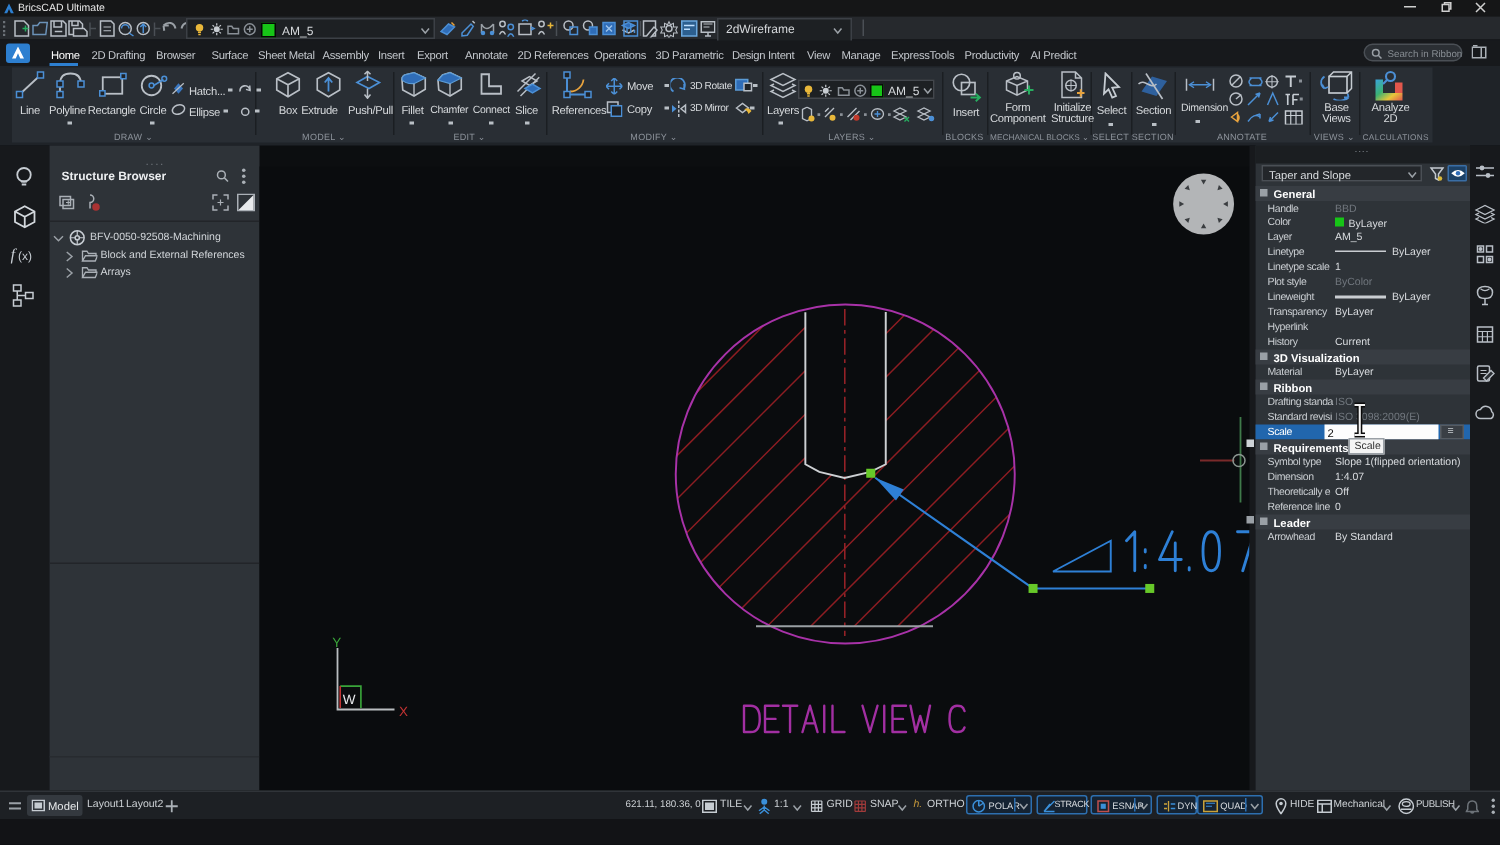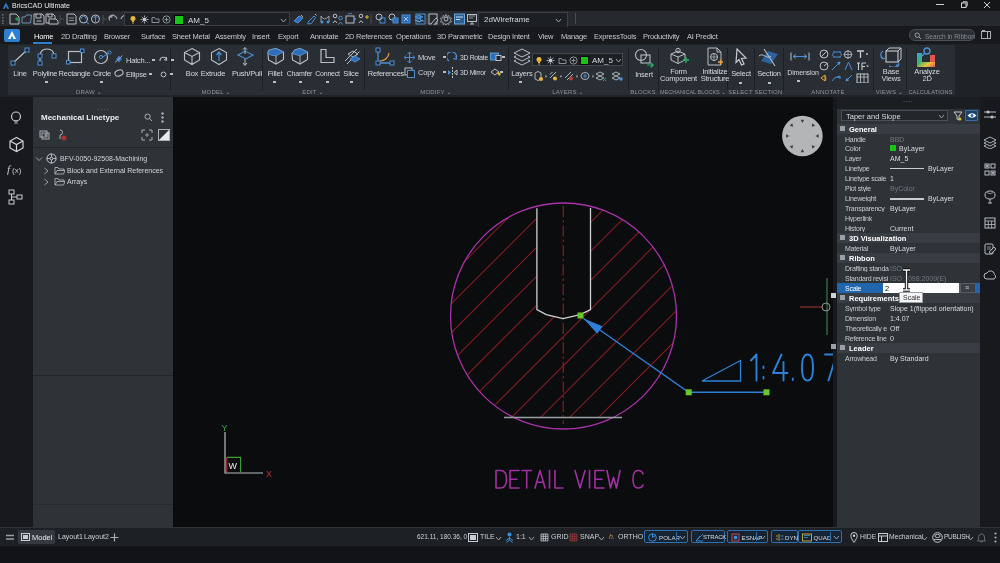--- a/index.html
+++ b/index.html
@@ -579,21 +579,21 @@
         <g fill="none" stroke="#c6ccd2">
           <rect x="1" y="1" width="5" height="4"></rect>
           <rect x="1" y="11" width="5" height="4"></rect>
           <rect x="9" y="6" width="5" height="4"></rect>
           <path d="M3.5 5 v3 h5.5 M3.5 11 v-3"></path>
         </g>
       </svg>
   </div>
   <div class="abs" id="browser">
     <div class="abs" style="left:64px;top:6px;width:12px;height:2px;color:#6c7278;font-size:8px;letter-spacing:1px">....</div>
-    <div class="abs" style="left:8px;top:16px;font-size:8px;color:#eceef0;font-weight:bold">Mechanical Linetype</div>
+    <div class="abs" style="left:8px;top:16px;font-size:8px;color:#eceef0;font-weight:bold">Structure Browser</div>
     <svg class="abs" style="left:111px;top:16px" width="9" height="9" viewBox="0 0 9 9">
         <circle cx="3.6" cy="3.6" r="2.6" fill="none" stroke="#aab0b6"></circle>
         <path d="M5.6 5.6 L8 8" stroke="#aab0b6"></path>
       </svg>
     <svg class="abs" style="left:128px;top:15px" width="3" height="11" viewBox="0 0 3 11">
         <g fill="#aab0b6">
           <circle cx="1.5" cy="1.5" r="1.2"></circle>
           <circle cx="1.5" cy="5.5" r="1.2"></circle>
           <circle cx="1.5" cy="9.5" r="1.2"></circle>
         </g>

